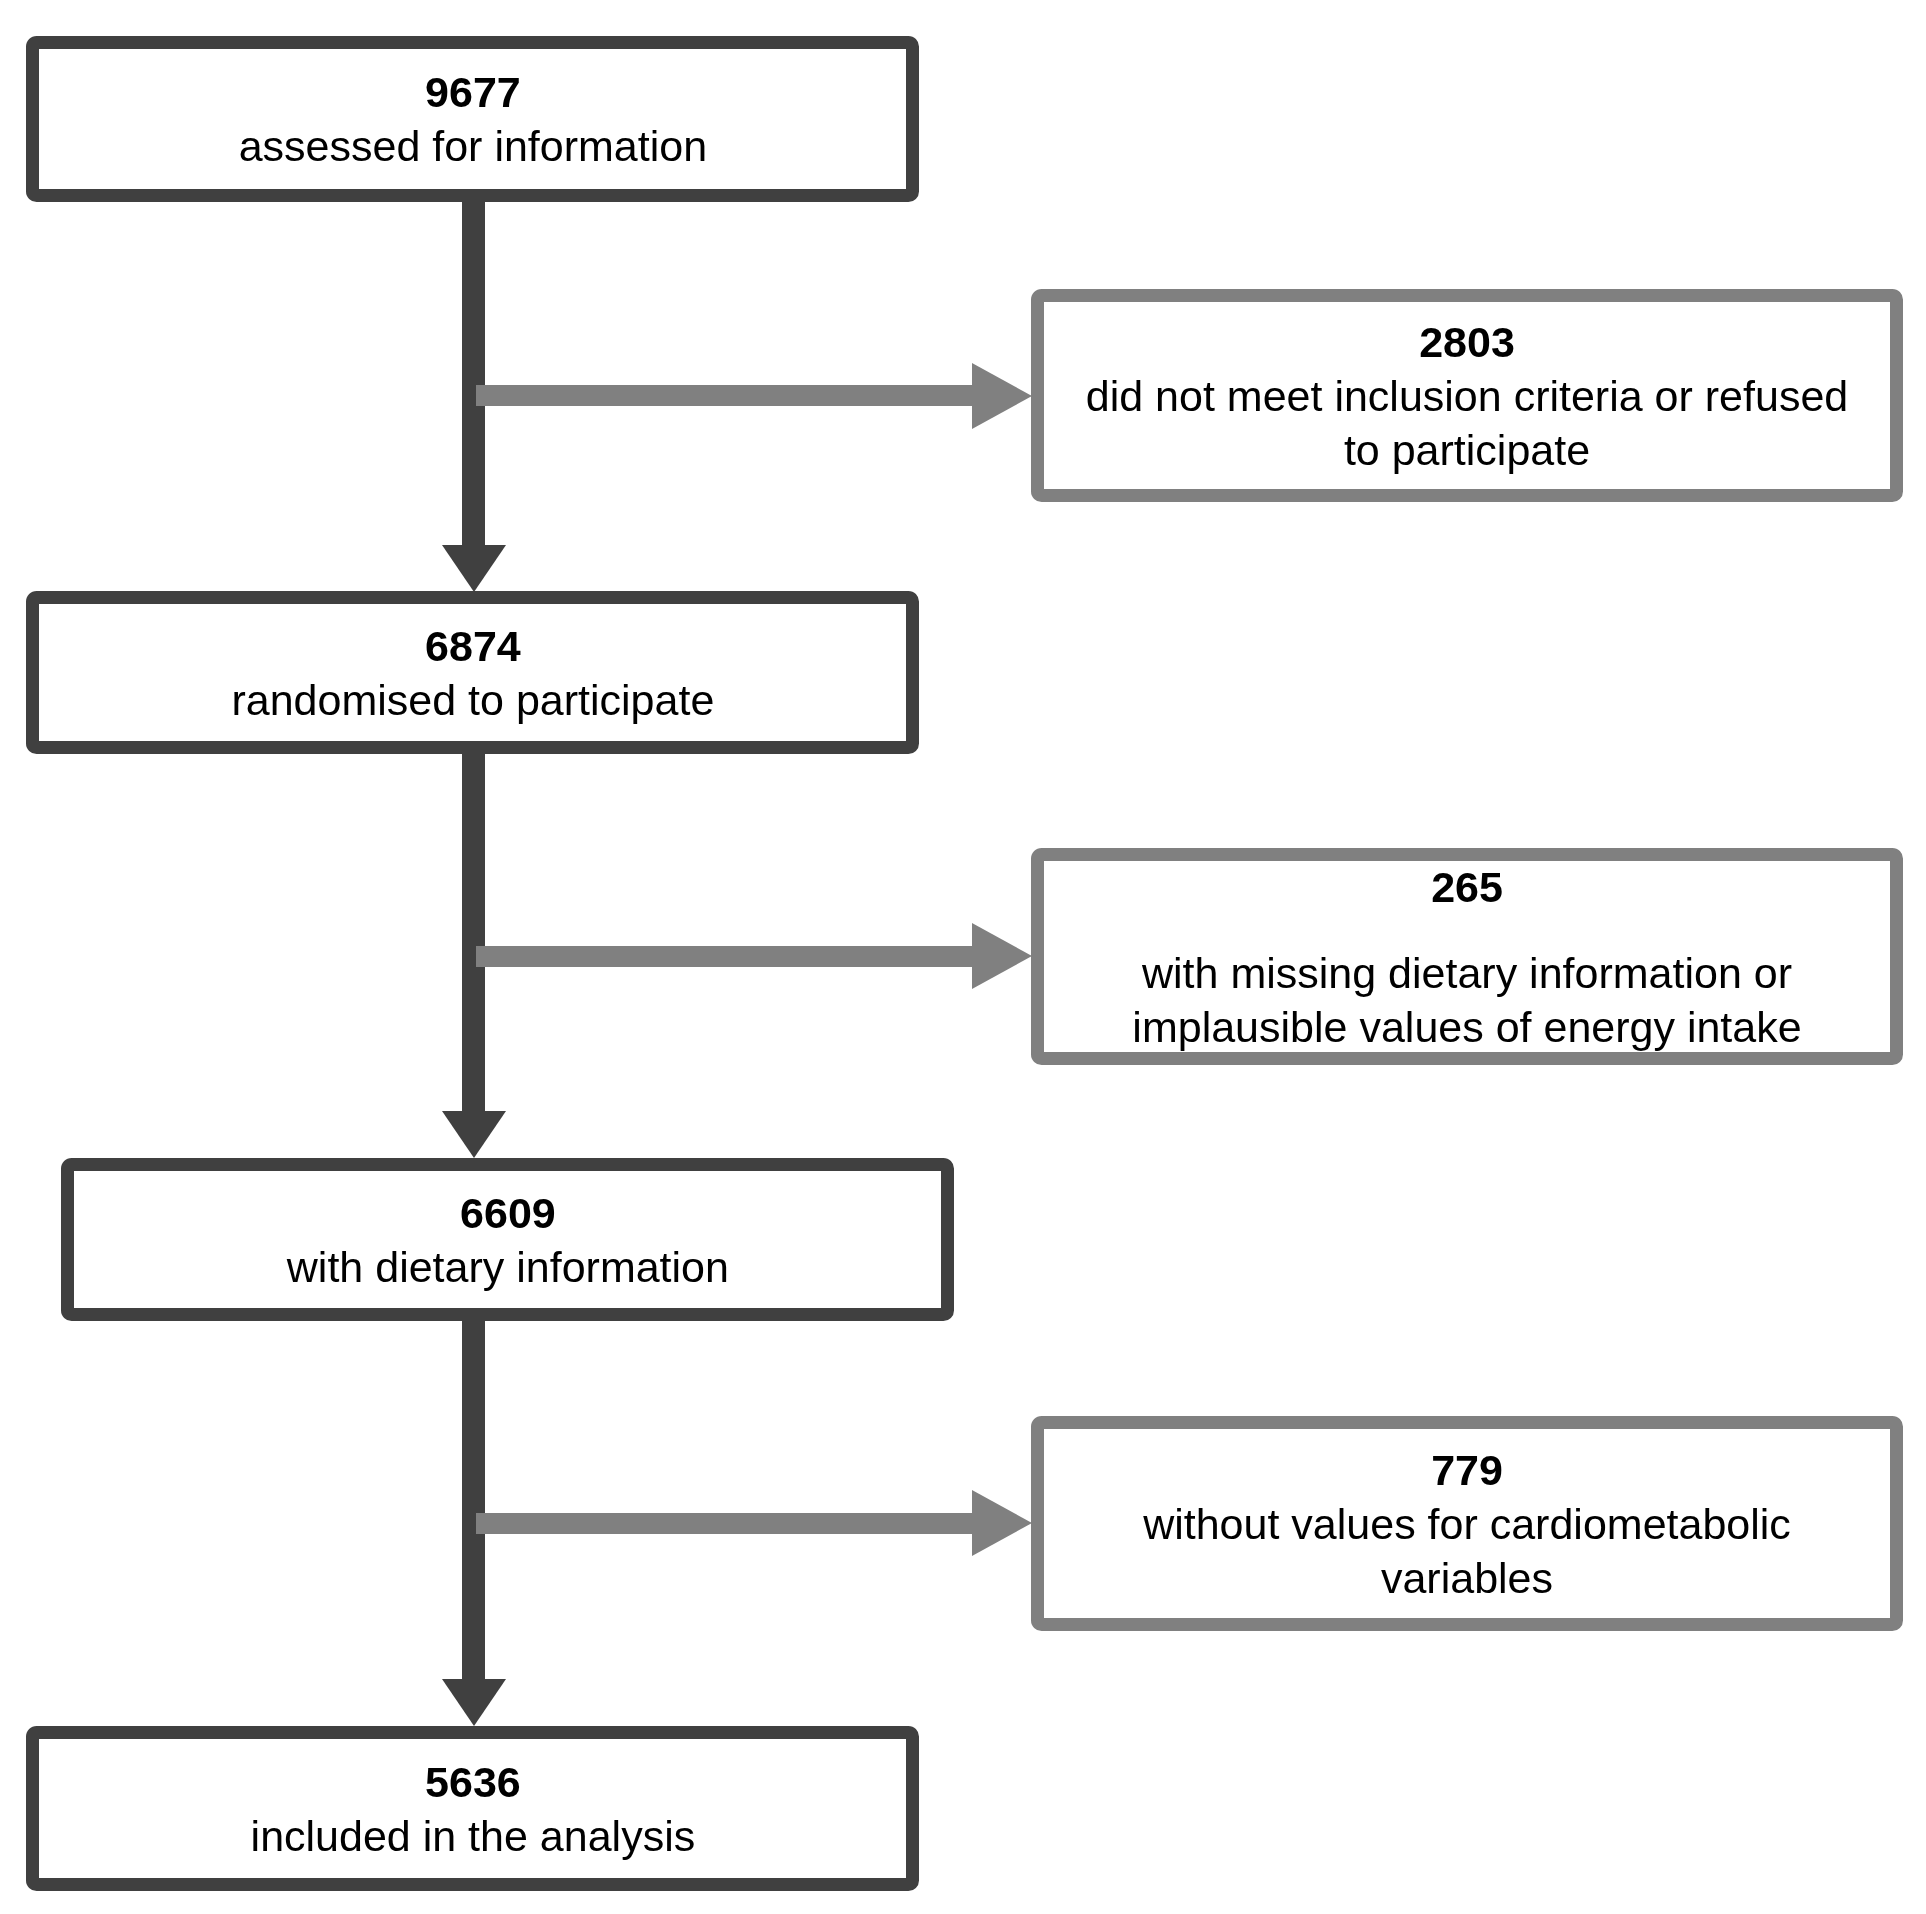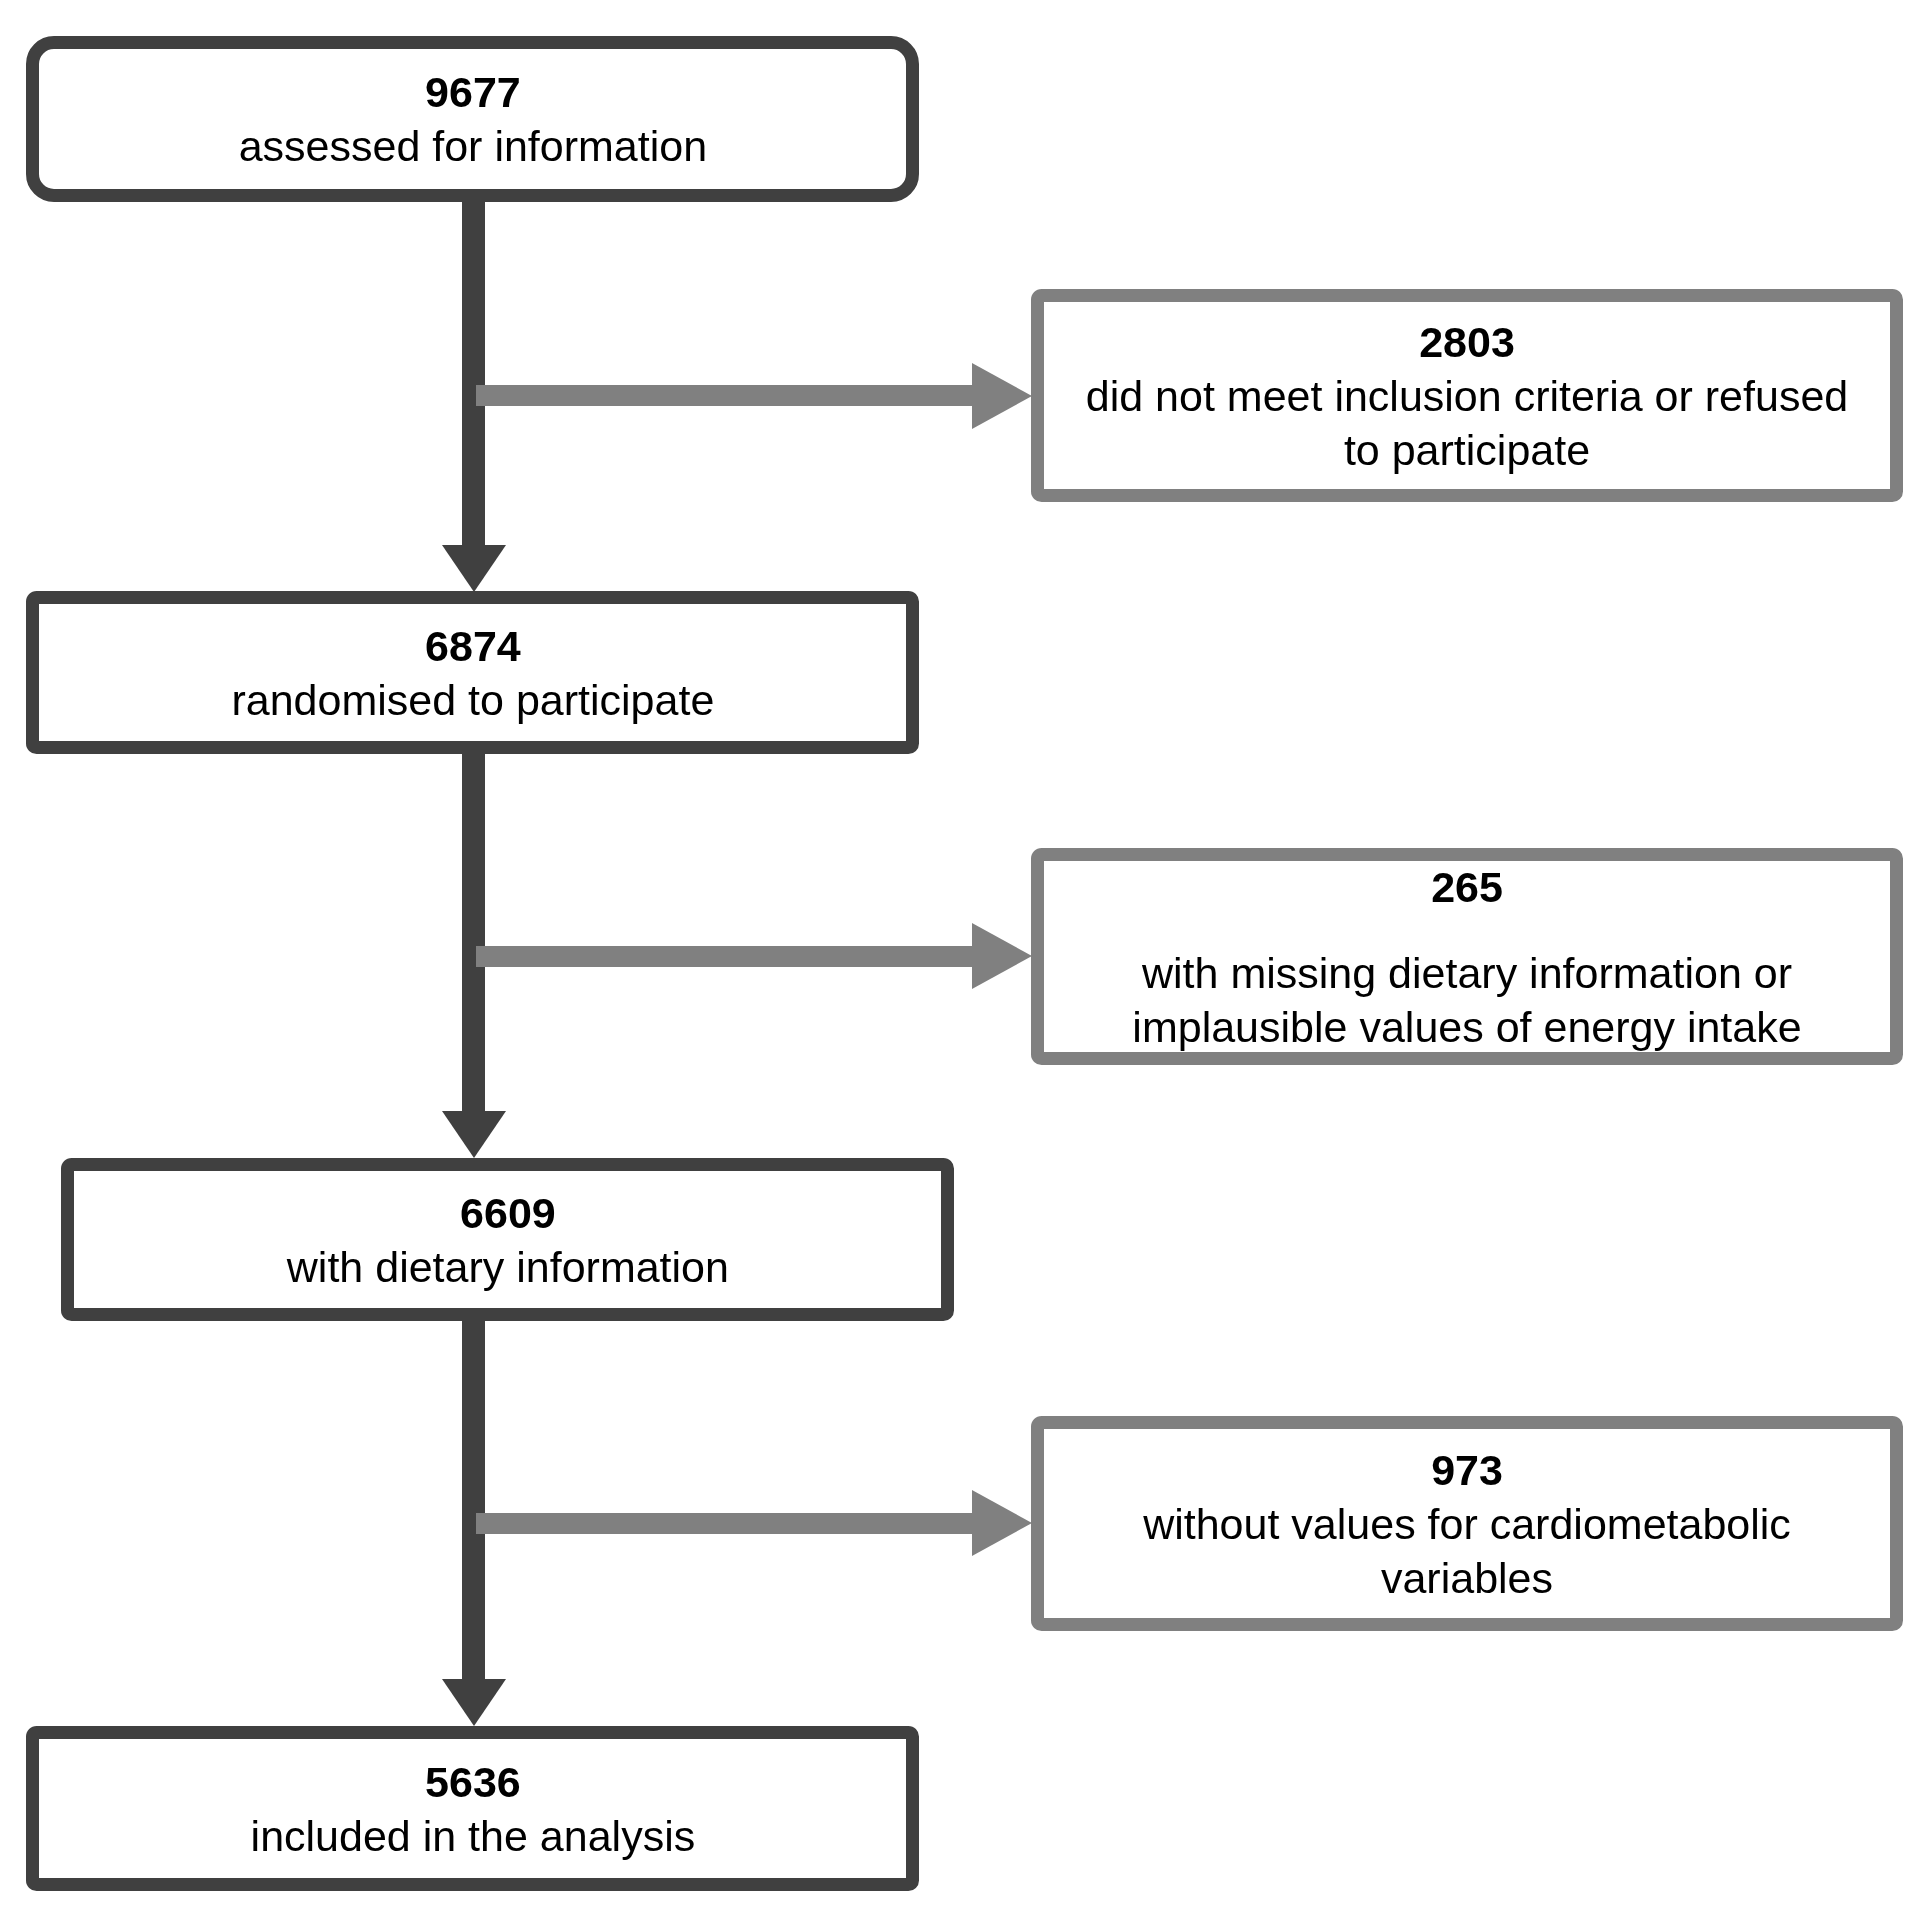--- a/index.html
+++ b/index.html
@@ -81,21 +81,21 @@
     border-top: 33px solid transparent;
     border-bottom: 33px solid transparent;
     border-left: 60px solid var(--gray);
   }
 </style>
 </head>
 <body>
 
 <div class="canvas">
 
-  <div class="fbox main" style="top:36px; height:166px;border-radius:28px;">
+  <div class="fbox main" style="top:36px; height:166px;">
     <div class="count">9677</div>
     <div class="label">assessed for information</div>
   </div>
 
   <div class="fbox main" style="top:591px; height:163px;">
     <div class="count">6874</div>
     <div class="label">randomised to participate</div>
   </div>
 
   <div class="fbox main" style="top:1158px; height:163px;margin-left:35px;">
@@ -112,21 +112,21 @@
     <div class="count">2803</div>
     <div class="label">did not meet inclusion criteria or refused to participate</div>
   </div>
 
   <div class="fbox side" style="top:848px; height:217px;gap:32px;">
     <div class="count">265</div>
     <div class="label">with missing dietary information or implausible values of energy intake</div>
   </div>
 
   <div class="fbox side" style="top:1416px; height:215px;">
-    <div class="count">973</div>
+    <div class="count">779</div>
     <div class="label">without values for cardiometabolic variables</div>
   </div>
 
   <div>
     <div class="varrow-shaft" style="top:196px; height:350px;"></div>
     <div class="varrow-head" style="top:545px;"></div>
   </div>
 
   <div>
     <div class="varrow-shaft" style="top:750px; height:363px;"></div>

